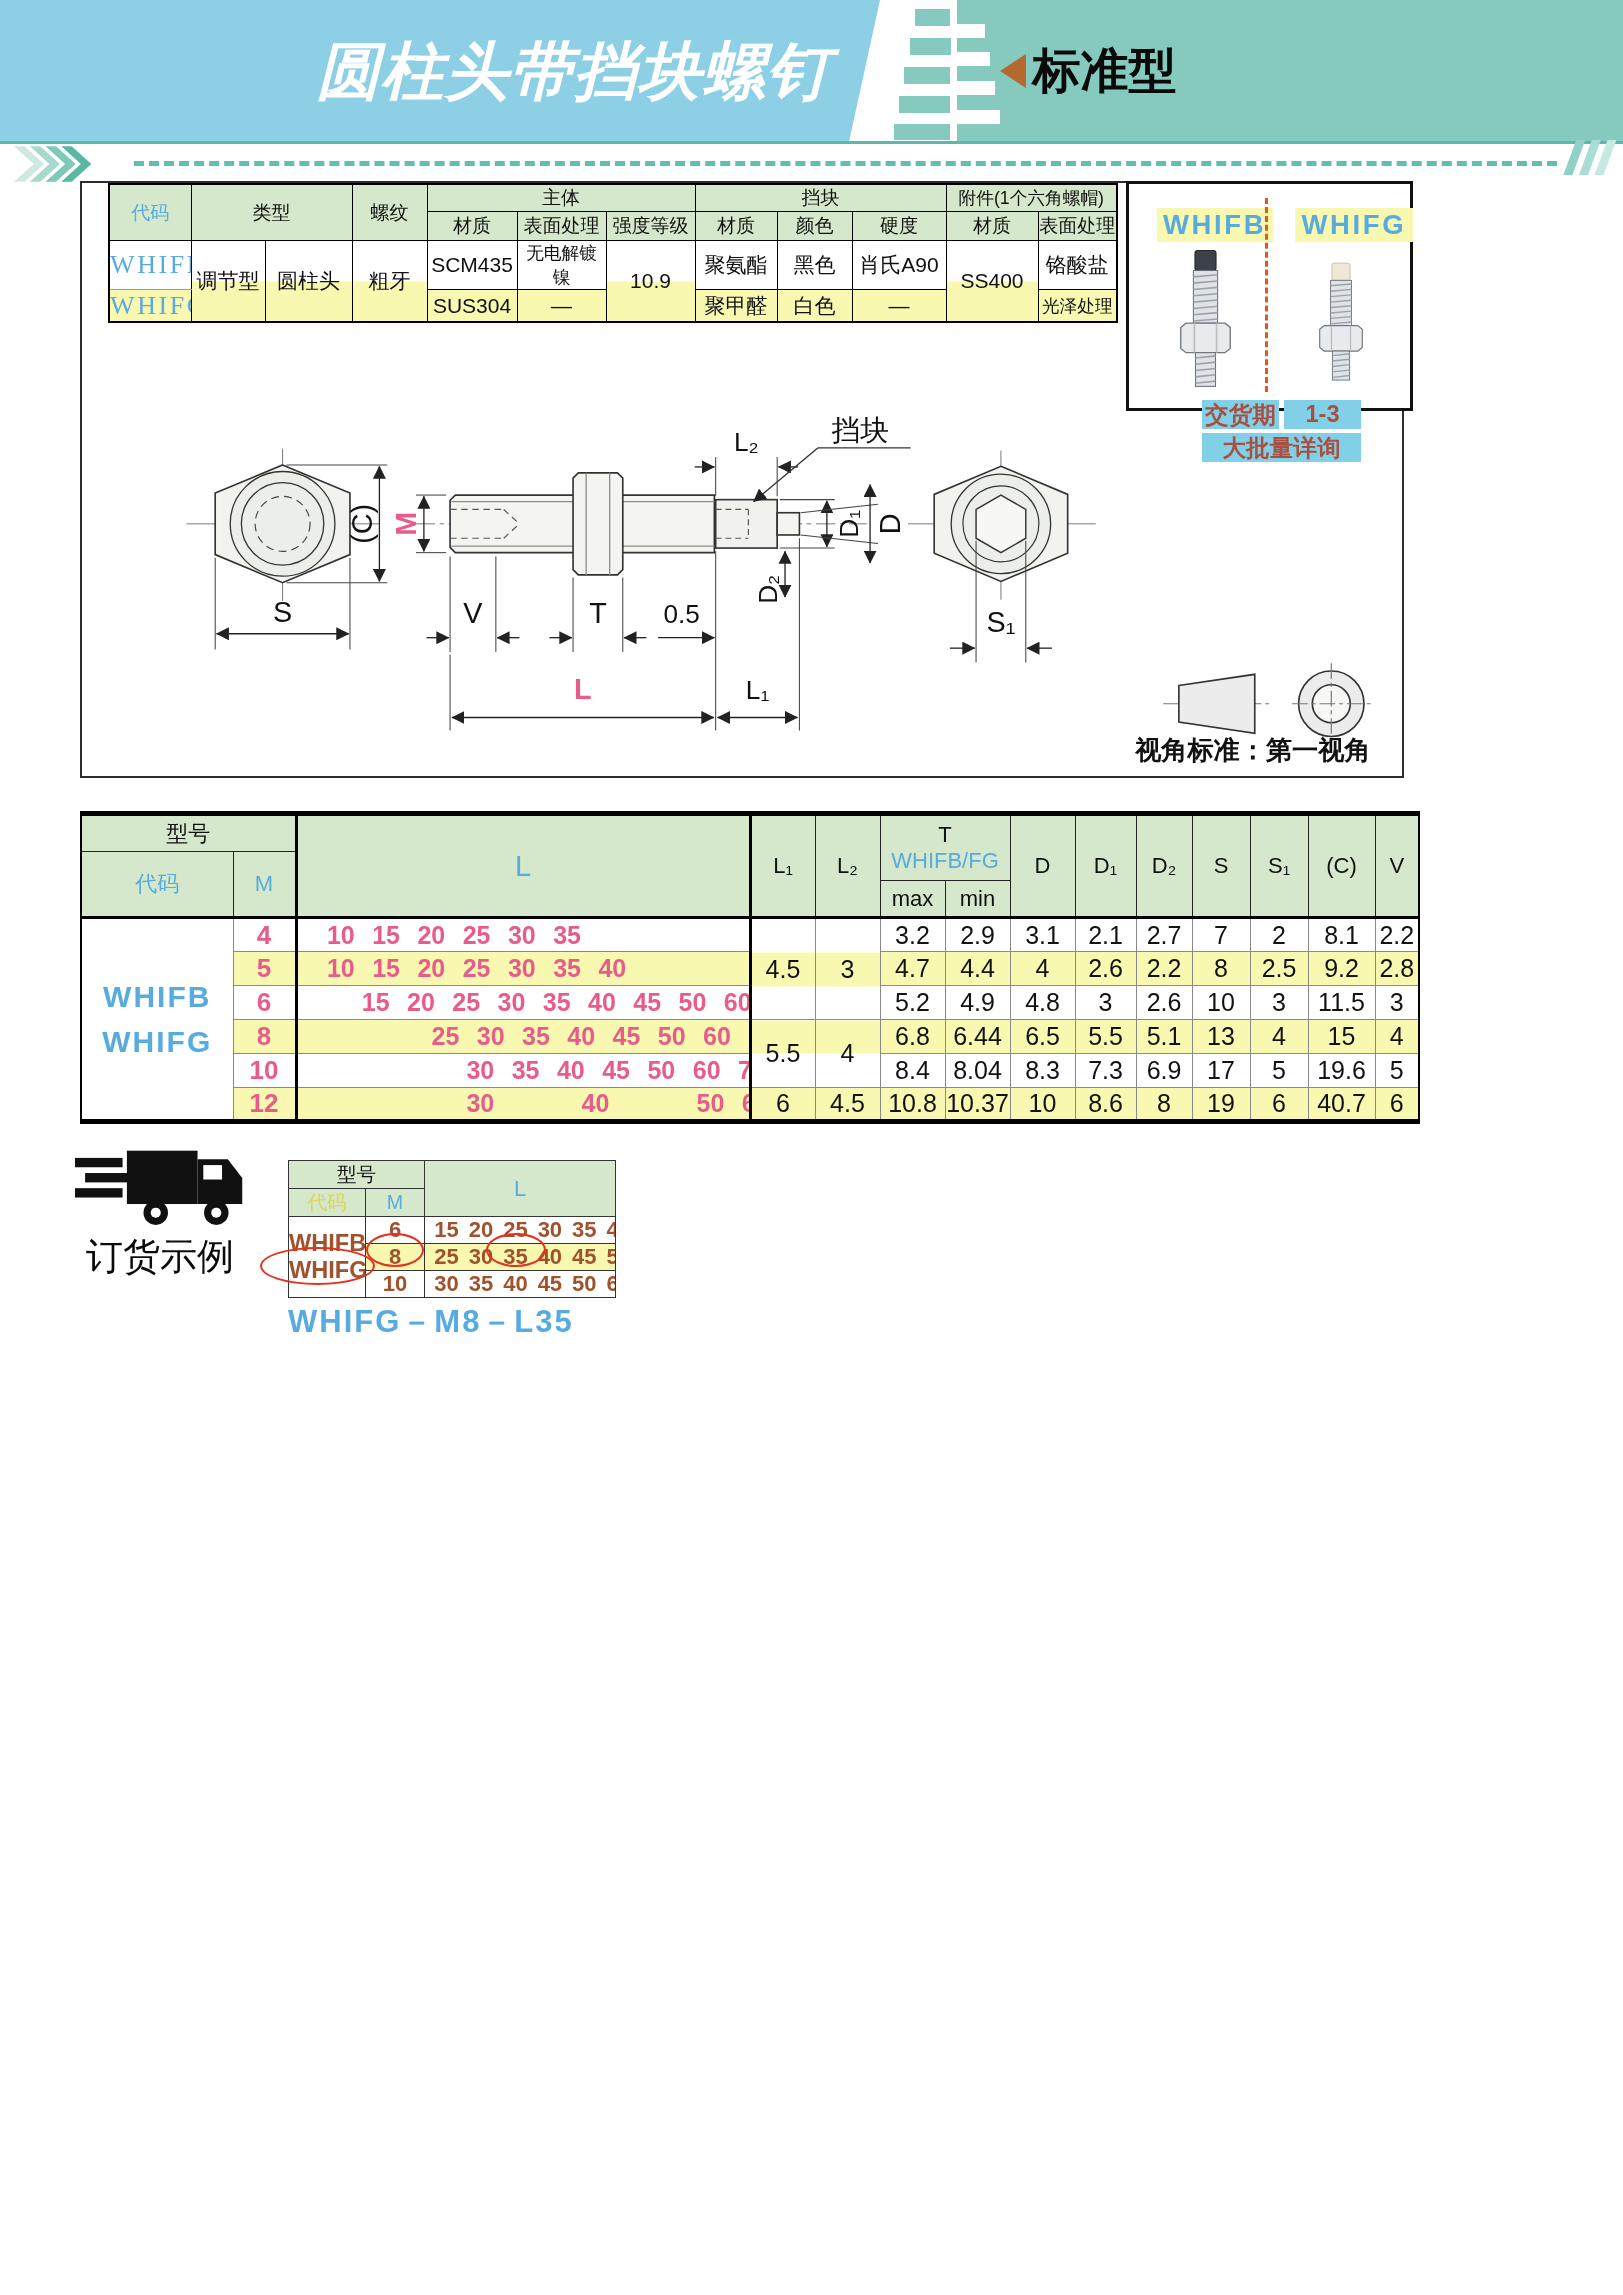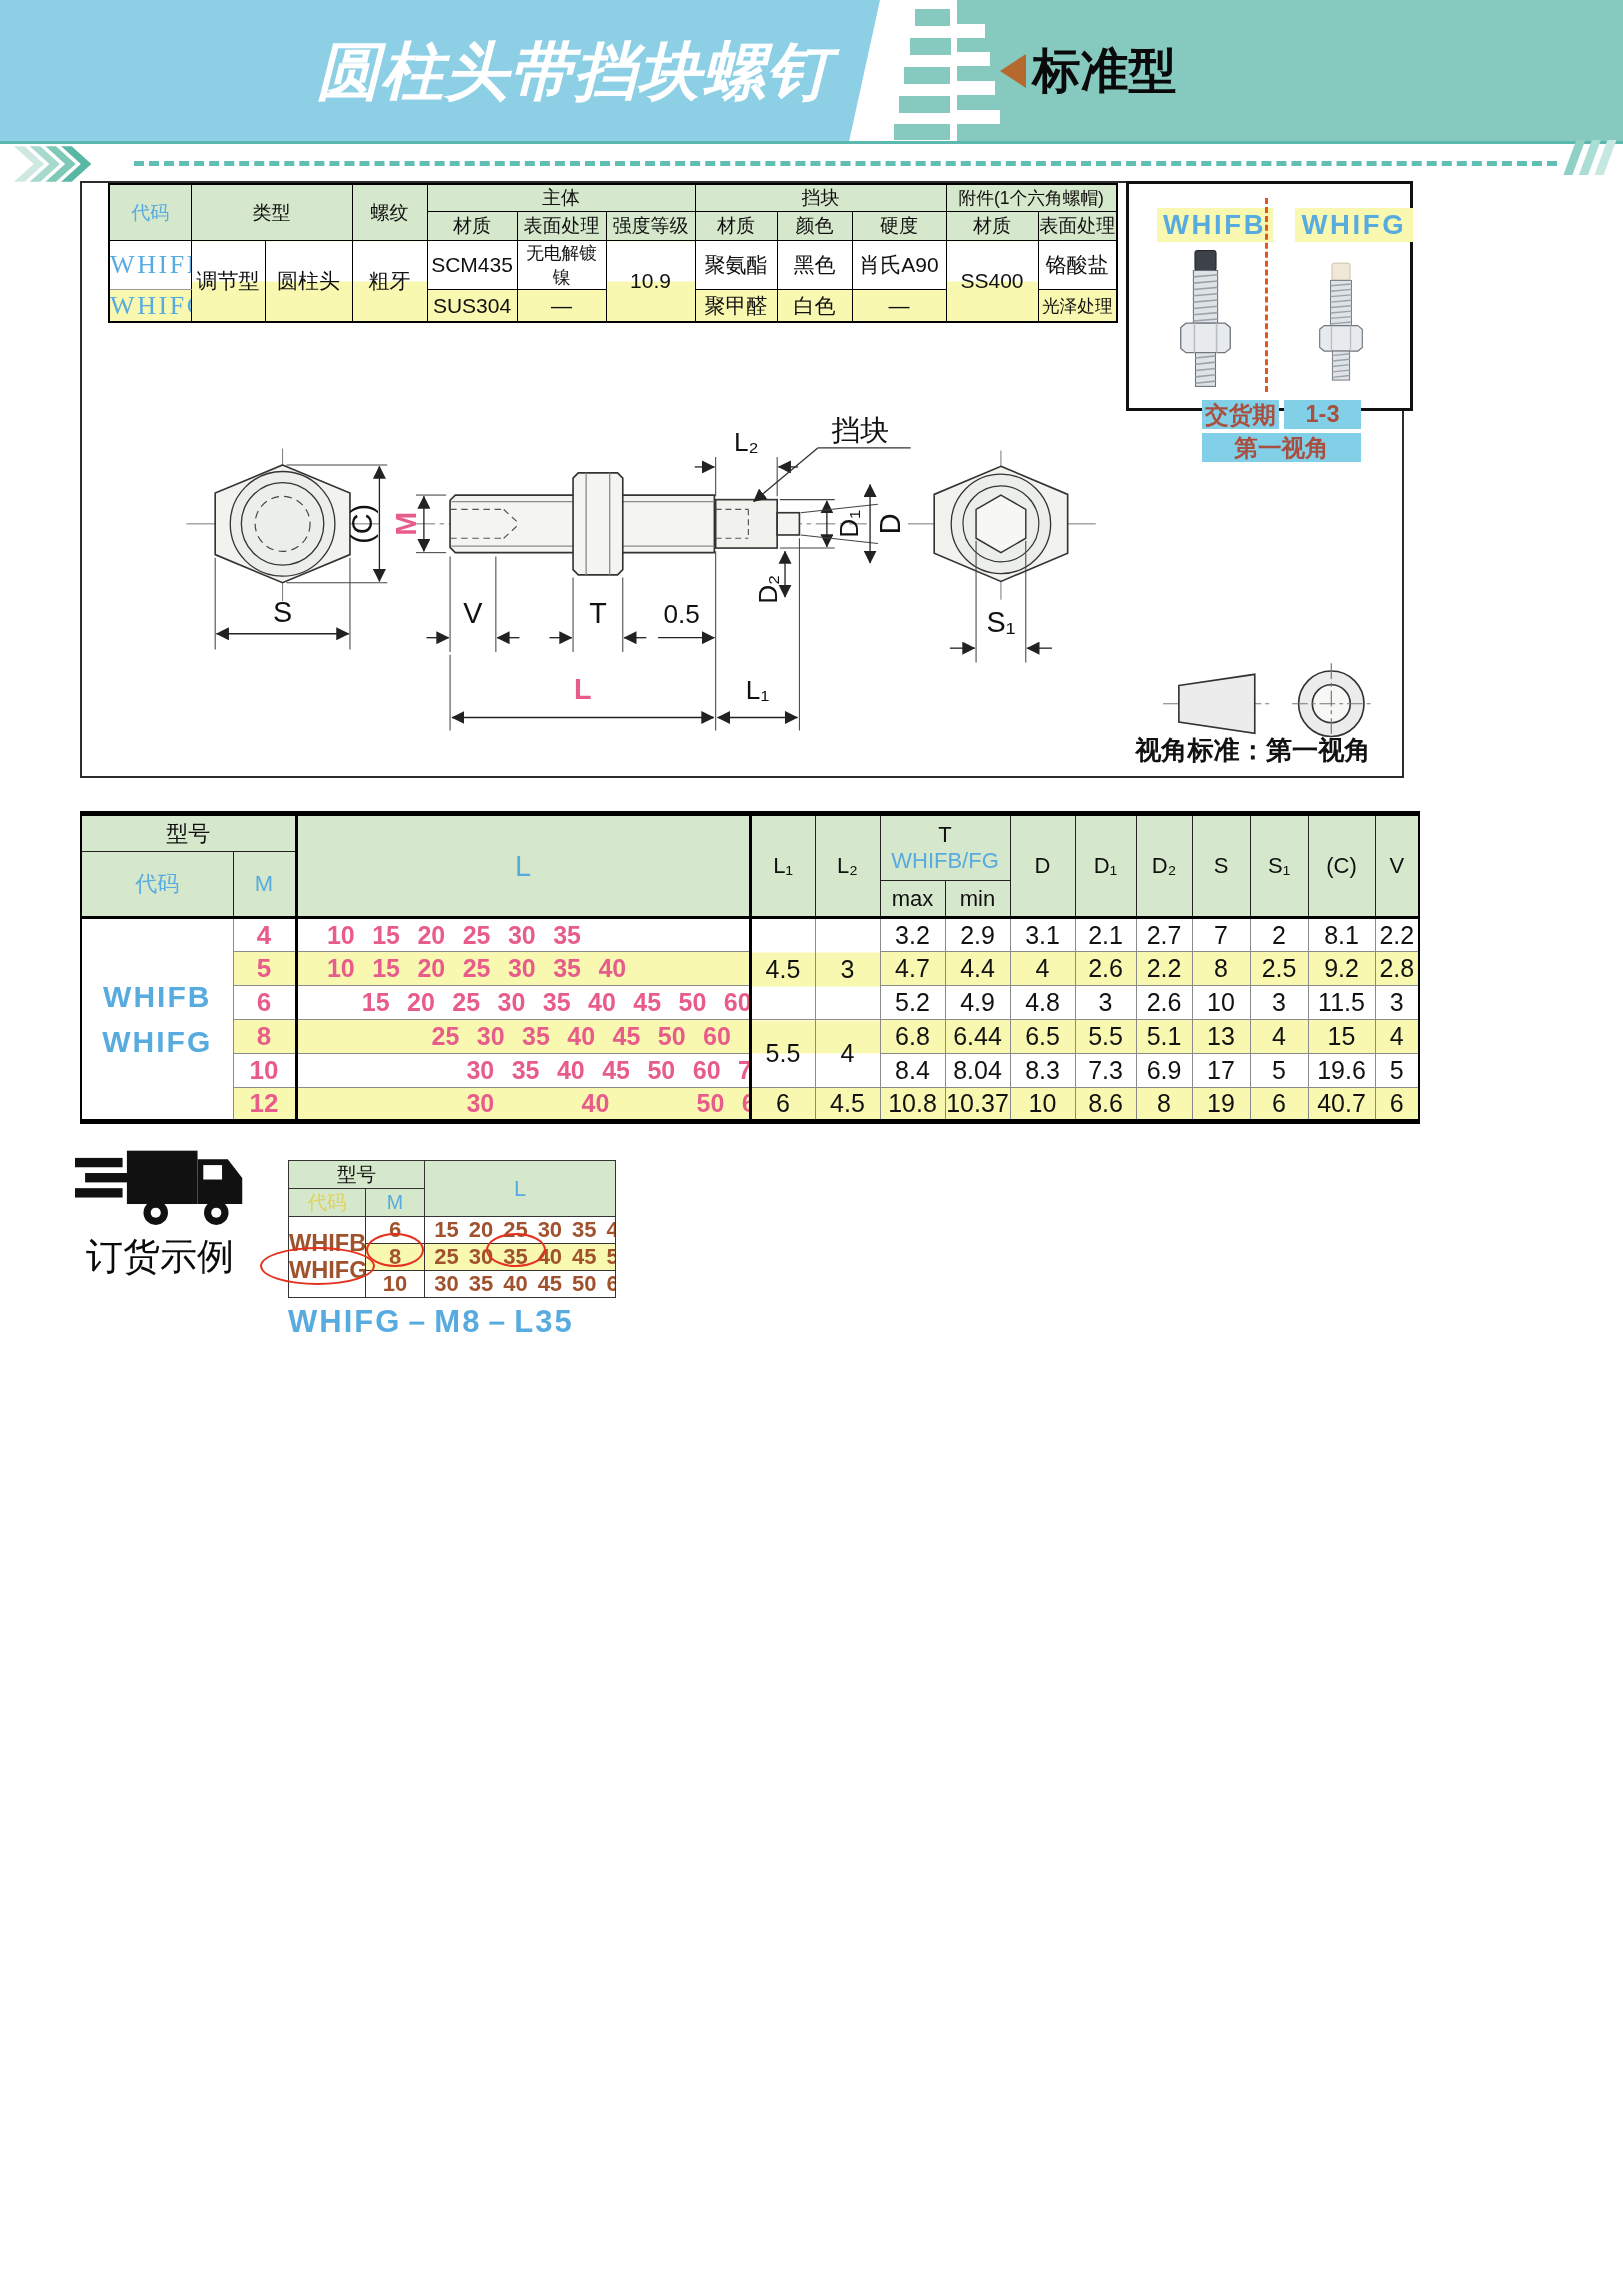--- a/index.html
+++ b/index.html
@@ -238,21 +238,21 @@
           <line x1="56" y1="220" x2="94" y2="216"></line>
         <line x1="56" y1="232" x2="94" y2="228"></line>
           <line x1="56" y1="244" x2="94" y2="240"></line>
         <line x1="56" y1="256" x2="94" y2="252"></line>
       </g>
     </svg>
   </div>
 
   <div class="cyanbox" style="left:1202px;top:400px;width:77px;height:29.4px;">交货期</div>
   <div class="cyanbox" style="left:1284px;top:400px;width:77px;height:29.4px;">1-3</div>
-  <div class="cyanbox" style="left:1202px;top:433px;width:159px;height:29.4px;">第一视角</div>
+  <div class="cyanbox" style="left:1202px;top:433px;width:159px;height:29.4px;">大批量详询</div>
 
   <svg style="position:absolute;left:85px;top:393px;" width="1315" height="386" viewBox="0 0 2010 590">
     <defs>
       <marker id="ma" viewBox="0 0 10 10" refX="9.5" refY="5" markerWidth="10" markerHeight="10" orient="auto-start-reverse">
         <path d="M0,0 L10,5 L0,10 z" fill="#222"></path>
       </marker>
     </defs>
 
     <g>
       <line x1="155" y1="200" x2="450" y2="200" stroke="#777" stroke-width="1.5"></line>

